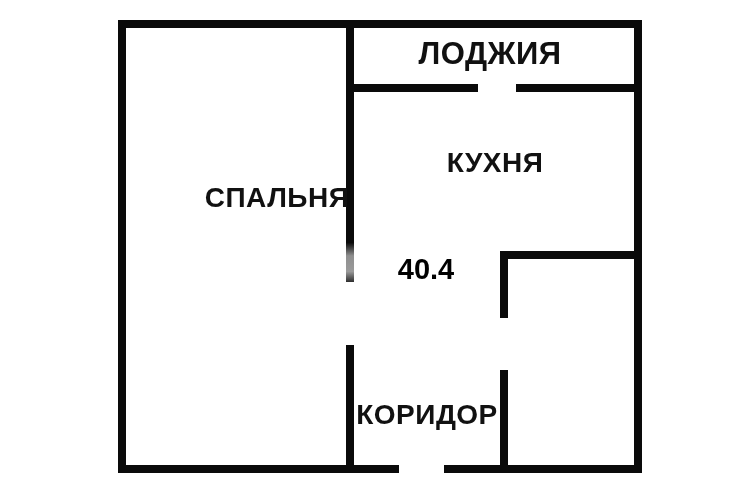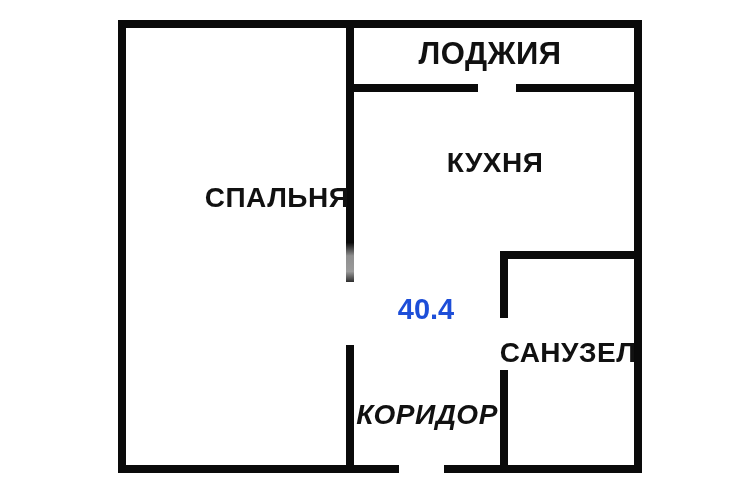--- a/index.html
+++ b/index.html
@@ -36,24 +36,23 @@
     letter-spacing: 0.5px;
     color: #111111;
     white-space: nowrap;
     line-height: 1;
   }
   .area-label {
     position: absolute;
     transform: translate(-50%, -50%);
     font-weight: bold;
     font-size: 29px;
-    color: #1d4ed8;
+    color: #000000;
     white-space: nowrap;
     line-height: 1;
-    margin-top: 40px;
   }
   .label-loggia { font-size: 31px; }
 </style>
 </head>
 <body>
 
 <div class="plan">
 
   <div class="wall" style="left:118px; top:20px; width:524px; height:8px;"></div>
   <div class="wall" style="left:118px; top:20px; width:8px; height:453px;"></div>
@@ -67,18 +66,17 @@
   <div class="wall" style="left:346px; top:84px; width:132px; height:8px;"></div>
   <div class="wall" style="left:516px; top:84px; width:126px; height:8px;"></div>
 
   <div class="wall" style="left:500px; top:251px; width:142px; height:8px;"></div>
   <div class="wall" style="left:500px; top:251px; width:8px; height:67px;"></div>
   <div class="wall" style="left:500px; top:370px; width:8px; height:103px;"></div>
 
   <div class="room-label label-loggia" style="left:490px; top:53px;">ЛОДЖИЯ</div>
   <div class="room-label" style="left:495px; top:163px;">КУХНЯ</div>
   <div class="room-label" style="left:241px; top:198px;margin-left:36px;">СПАЛЬНЯ</div>
-  <div class="room-label" style="left:568px; top:353px;">САНУЗЕЛ</div>
-  <div class="room-label" style="left:427px; top:415px;font-style:italic;">КОРИДОР</div>
+  <div class="room-label" style="left:427px; top:415px;">КОРИДОР</div>
 
   <div class="area-label" style="left:426px; top:269px;">40.4</div>
 
 </div>
 
 </body></html>

